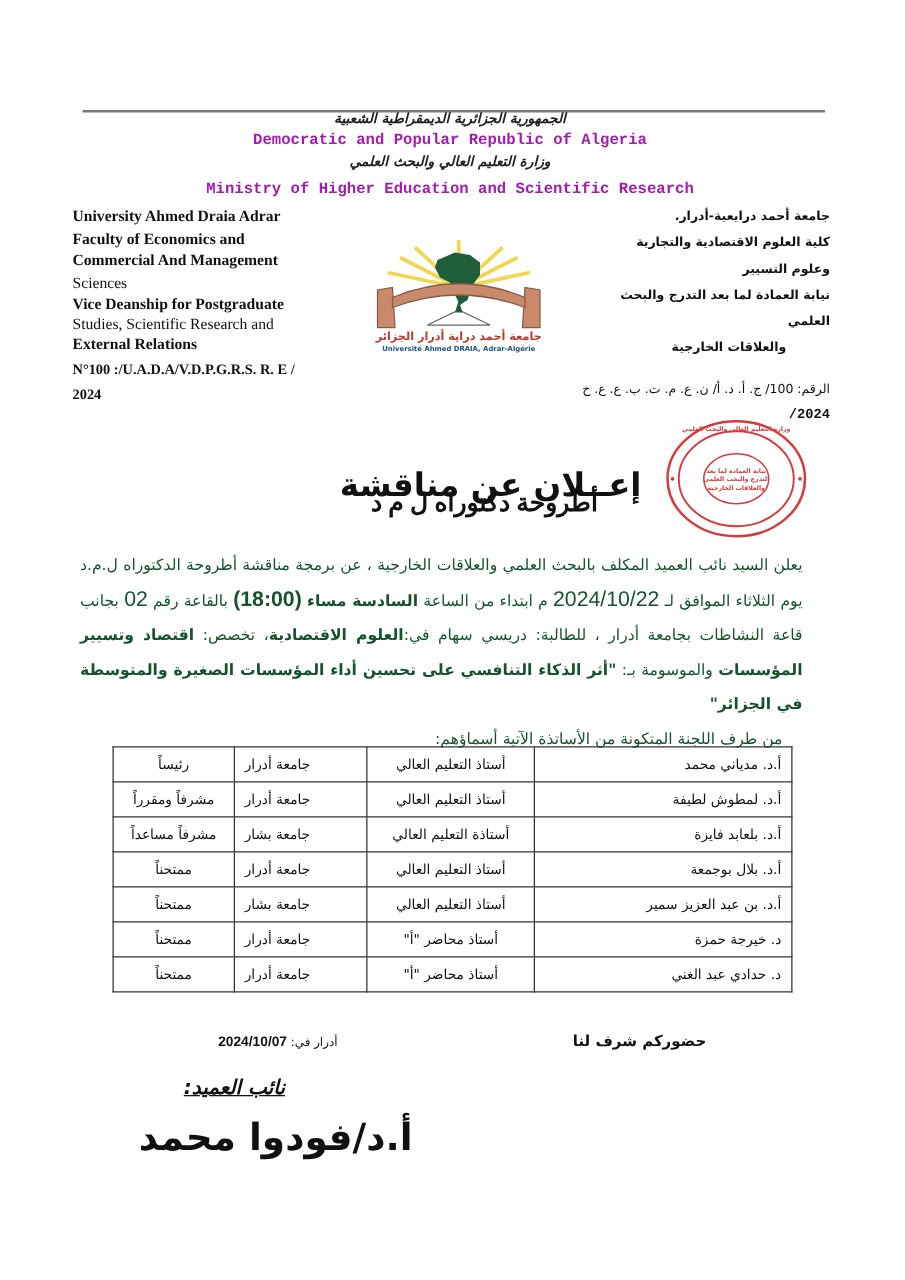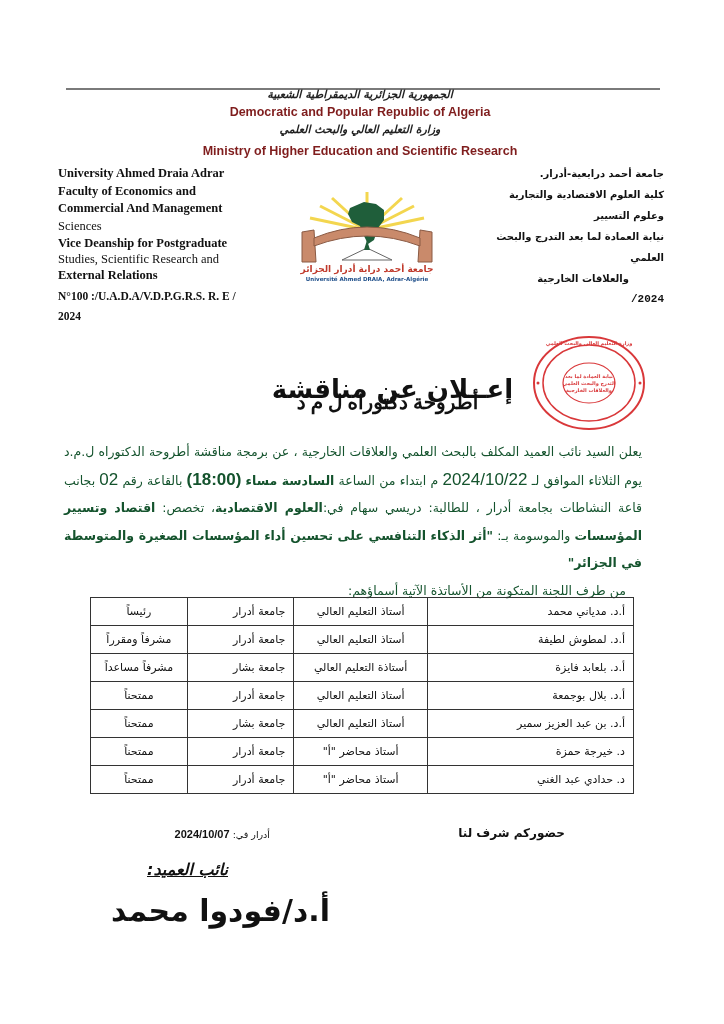--- a/index.html
+++ b/index.html
@@ -1,40 +1,40 @@
 <!DOCTYPE html>
 <html><head>
 <meta charset="utf-8">
 <style>
   html, body { margin: 0; padding: 0; background: #ffffff; }
   body { width: 724px; height: 1024px; position: relative; overflow: hidden; font-family: "DejaVu Serif", serif; color: #111; }
   .abs { position: absolute; }
   .rule { left: 66px; top: 88px; width: 594px; height: 2px; background: #7a7a7a; }
   .hdr-ar { left: 160px; width: 400px; text-align: center; font-family: "DejaVu Sans", sans-serif; font-style: italic; font-size: 11px; font-weight: bold; direction: rtl; color: #222; }
-  .hdr-en { left: 140px; width: 440px; text-align: center; font-family: Liberation Sans, sans-serif; font-size: 12.5px; font-weight: bold; color: #7f1d1d; }
+  .hdr-en { left: 140px; width: 440px; text-align: center; font-family: Liberation Mono, monospace; font-size: 12.5px; font-weight: bold; color: #a21caf; }
   .left-block { left: 58px; top: 165px; width: 215px; font-family: "Liberation Serif", serif; font-size: 12.5px; font-weight: bold; line-height: 17.5px; color: #111; }
   .left-block .light { font-weight: normal; }
   .left-block .tight { line-height: 13px; }
   .left-block .ref { margin-top: 4px; font-size: 11.5px; line-height: 20px; }
   .right-block { right: 60px; top: 163px; width: 200px; direction: rtl; text-align: right; font-family: "DejaVu Sans", sans-serif; font-size: 10px; font-weight: bold; color: #111; line-height: 21px; }
   .right-block .ref-ar { margin-top: 12px; font-weight: normal; font-size: 10px; }
   .right-block .ref-year { font-weight: bold; font-family: Liberation Mono, monospace; font-size: 11px; }
   .logo { left: 292px; top: 190px; width: 150px; height: 95px; }
   .title1 { left: 265px; top: 330px; width: 255px; text-align: center; direction: rtl; font-family: "DejaVu Sans", sans-serif; font-weight: bold; font-size: 26px; margin-top: 44px; }
   .title2 { left: 255px; top: 390px; width: 265px; text-align: center; direction: rtl; font-family: Liberation Serif, serif; font-weight: bold; font-size: 20px; }
   .stamp { left: 530px; top: 333px; width: 118px; height: 100px; }
   .body-par { left: 64px; top: 438px; width: 578px; direction: rtl; text-align: justify; font-family: "DejaVu Sans", sans-serif; font-size: 12.5px; line-height: 27.5px; color: #14532d; }
   .body-par b { font-weight: bold; }
   .body-par .num { font-family: "Liberation Sans", sans-serif; font-size: 17px; }
   .body-par .indent { display: block; padding-right: 16px; text-align: right; }
   table.committee { position: absolute; left: 90px; top: 597px; width: 544px; border-collapse: collapse; direction: rtl; font-family: "DejaVu Sans", sans-serif; font-size: 11px; }
   table.committee td { border: 1px solid #333; height: 27px; padding: 0 8px; }
   td.c-name { width: 190px; text-align: right; }
   td.c-rank { width: 117px; text-align: center; }
-  td.c-uni { width: 90px; text-align: right; }
+  td.c-uni { width: 90px; text-align: left; }
   td.c-role { width: 80px; text-align: center; }
   .honor { left: 430px; top: 826px; width: 135px; text-align: right; direction: rtl; font-family: "DejaVu Sans", sans-serif; font-weight: bold; font-size: 12px; }
   .date-line { left: 160px; top: 828px; width: 110px; text-align: right; direction: rtl; font-family: "DejaVu Sans", sans-serif; font-size: 9.5px; }
   .date-line b { font-family: "Liberation Sans", sans-serif; font-weight: bold; font-size: 11px; }
   .dean-label { left: 140px; top: 860px; width: 95px; text-align: center; direction: rtl; font-family: "DejaVu Sans", sans-serif; font-weight: bold; font-size: 16px; text-decoration: underline; font-style: italic; }
   .dean-name { left: 110px; top: 893px; width: 220px; text-align: right; direction: rtl; font-family: "DejaVu Sans", sans-serif; font-weight: bold; font-size: 30px; }
 </style>
 </head>
 <body>
 
@@ -80,20 +80,21 @@
     <text x="75" y="91" text-anchor="middle" font-family="DejaVu Sans, sans-serif" font-size="5.5" font-weight="bold" fill="#1f4f8a">Université Ahmed DRAIA, Adrar-Algérie</text>
   </svg>
 </div>
 
 <div class="abs right-block">
   <div>جامعة أحمد درايعية-أدرار.</div>
   <div>كلية العلوم الاقتصادية والتجارية</div>
   <div>وعلوم التسيير</div>
   <div>نيابة العمادة لما بعد التدرج والبحث العلمي</div>
   <div style="padding-right:35px;">والعلاقات الخارجية</div>
+  <div class="ref-ar">الرقم: 100/ ج. أ. د. أ/ ن. ع. م. ت. ب. ع. ع. خ</div>
   <div class="ref-year">2024/</div>
 </div>
 
 <div class="abs title1">إعــلان عن مناقشة</div>
 <div class="abs title2">أطروحة دكتوراه ل م د</div>
 
 <div class="abs stamp">
   <svg width="118" height="100" viewBox="0 0 118 100">
     <ellipse cx="59" cy="50" rx="55" ry="46" fill="none" stroke="#d9383a" stroke-width="2"></ellipse>
     <ellipse cx="59" cy="50" rx="46" ry="38" fill="none" stroke="#d9383a" stroke-width="1.5"></ellipse>

